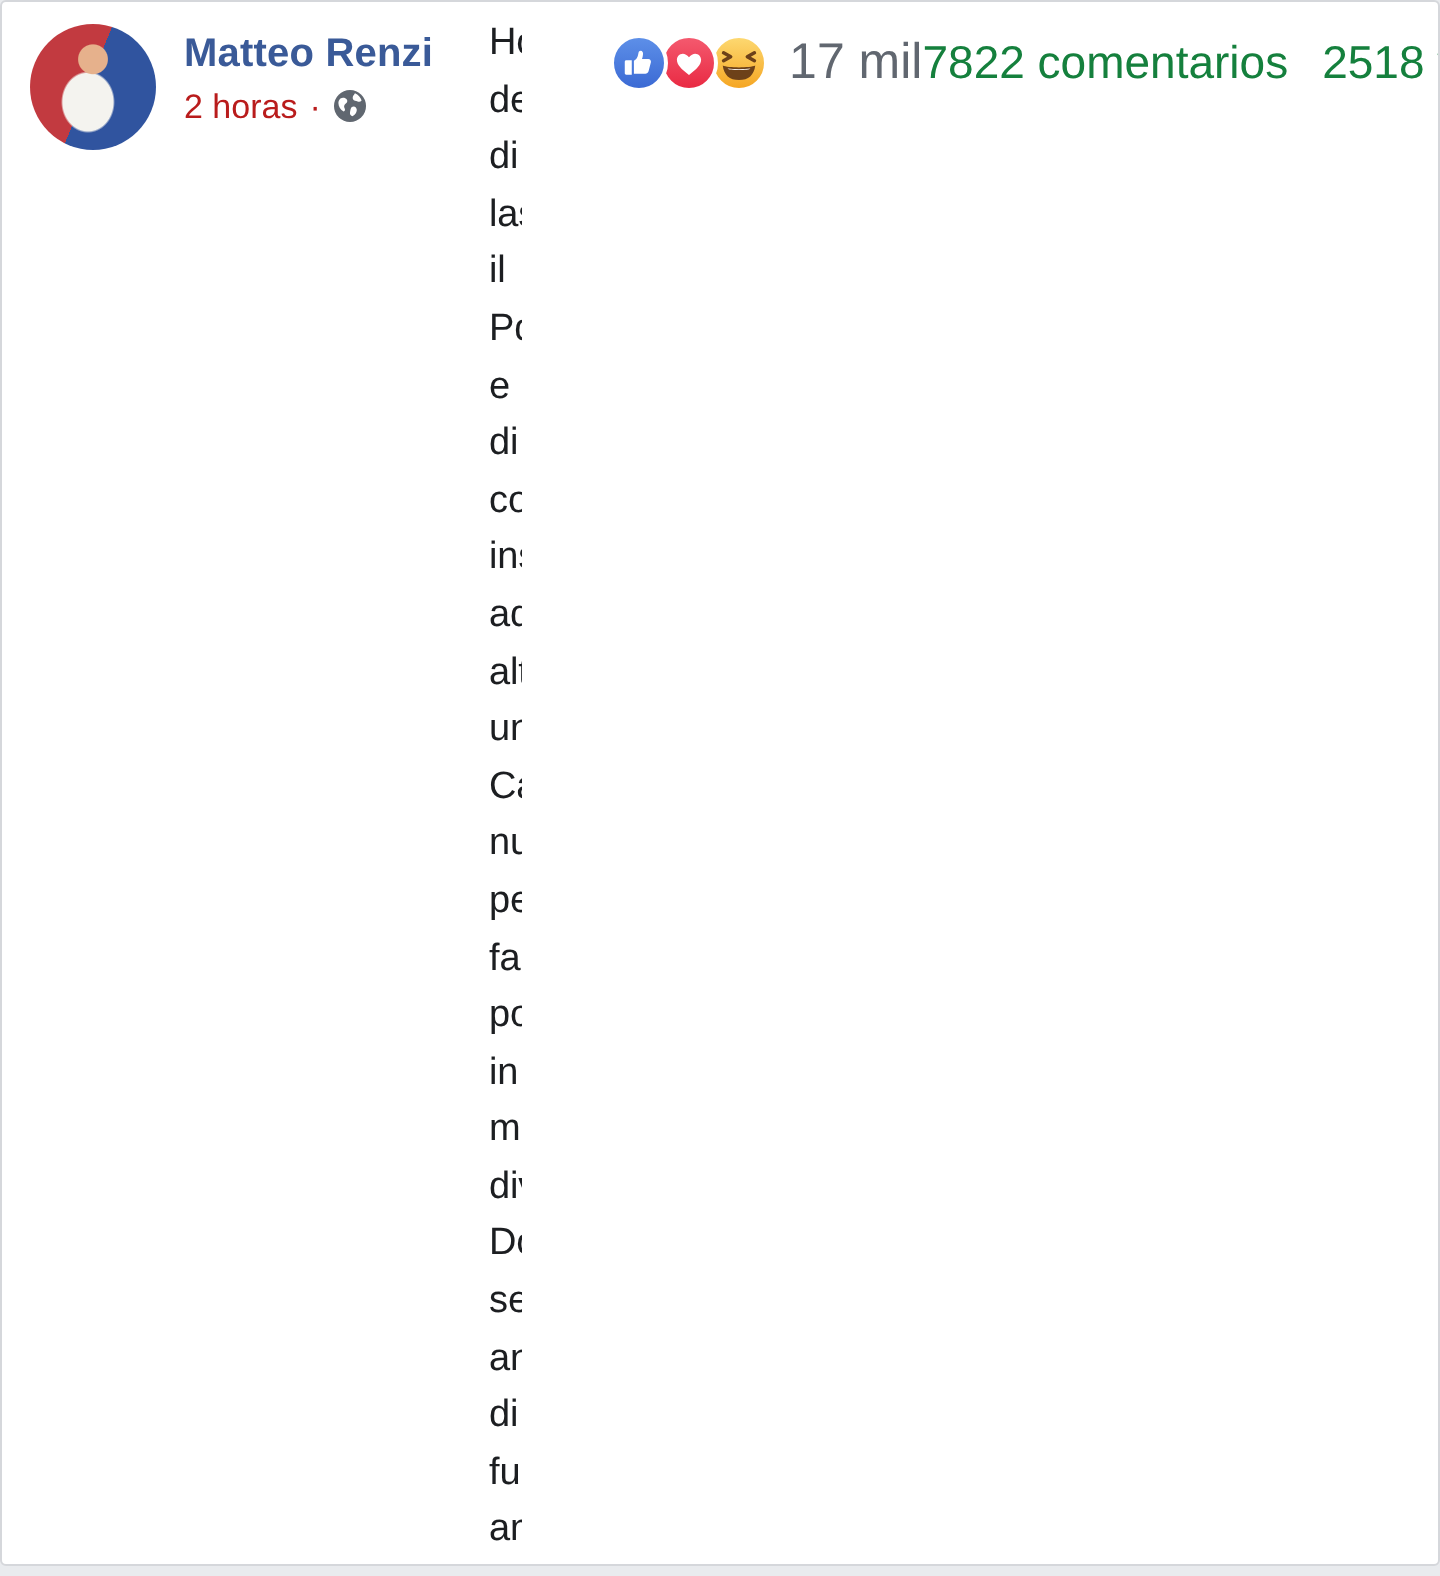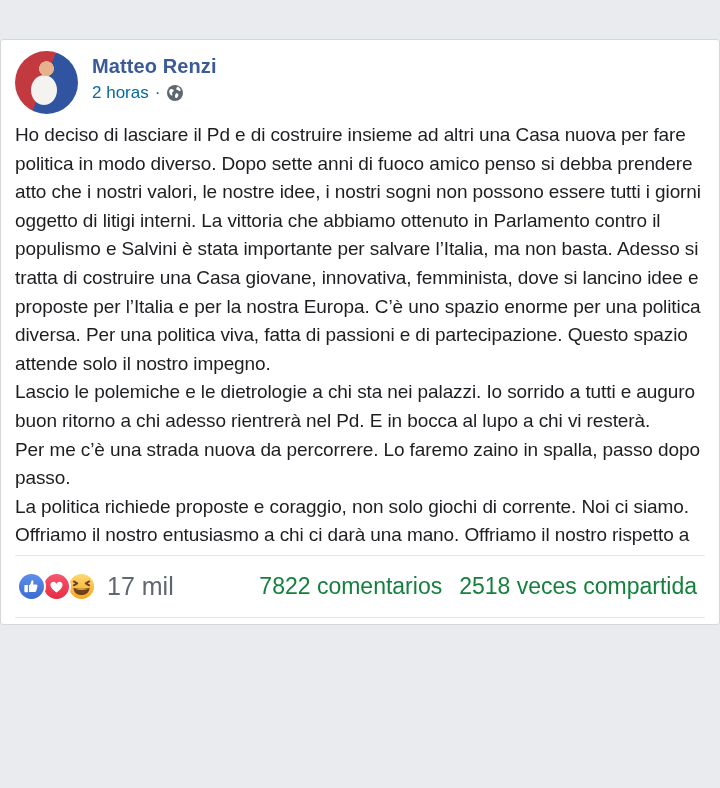--- a/index.html
+++ b/index.html
@@ -4,28 +4,27 @@
 <style>
   * { box-sizing: border-box; }
   html, body { margin: 0; padding: 0; }
   body {
     width: 720px; height: 788px;
     background: #e9ebee;
     font-family: "Liberation Sans", sans-serif;
     overflow: hidden;
   }
   .card {
-    width: 720px; height: 586px;
+    width: 720px; height: 783px;
     background: #ffffff;
     border: 1px solid #d5d7db;
     border-radius: 3px;
     display: flex;
-    flex-direction: column;
+    flex-direction: row;
     overflow: hidden;
-    margin-top: 39px;
   }
   
   .header {
     display: flex;
     align-items: flex-start;
     padding: 11px 14px 0 14px;
     flex: 0 0 auto;
   }
   .avatar {
     width: 63px; height: 63px;
@@ -41,23 +40,22 @@
   .author-name {
     color: #3a5a98;
     font-weight: bold;
     font-size: 20px;
     line-height: 24px;
     letter-spacing: 0.1px;
     cursor: pointer;
   }
   .meta-row {
     display: flex;
-    align-items: center;
     margin-top: 5px;
-    color: #0369a1;
+    color: #b91c1c;
     font-size: 17px;
   }
   .meta-sep { margin: 0 6px; }
   .globe { width: 18px; height: 18px; display: inline-block; }
   
   .post-text {
     flex: 1 1 auto;
     padding: 7px 16px 0 14px;
     font-size: 19px;
     line-height: 28.6px;

